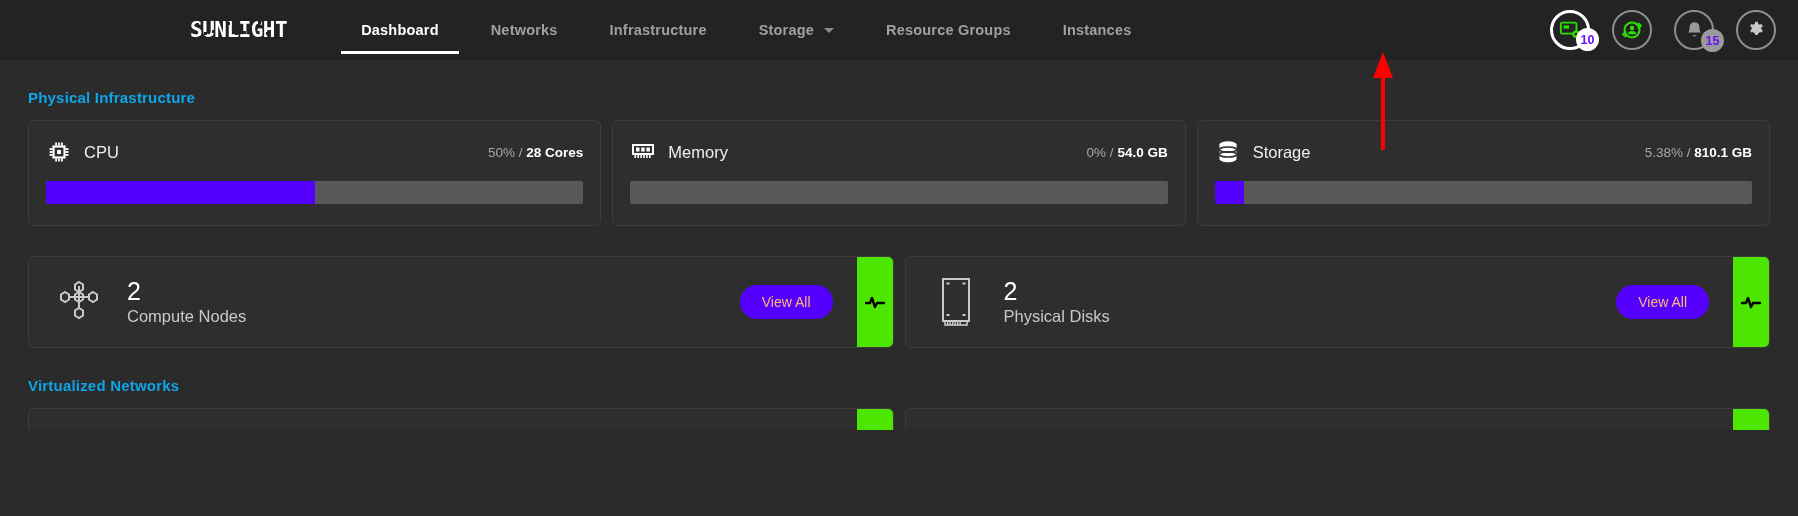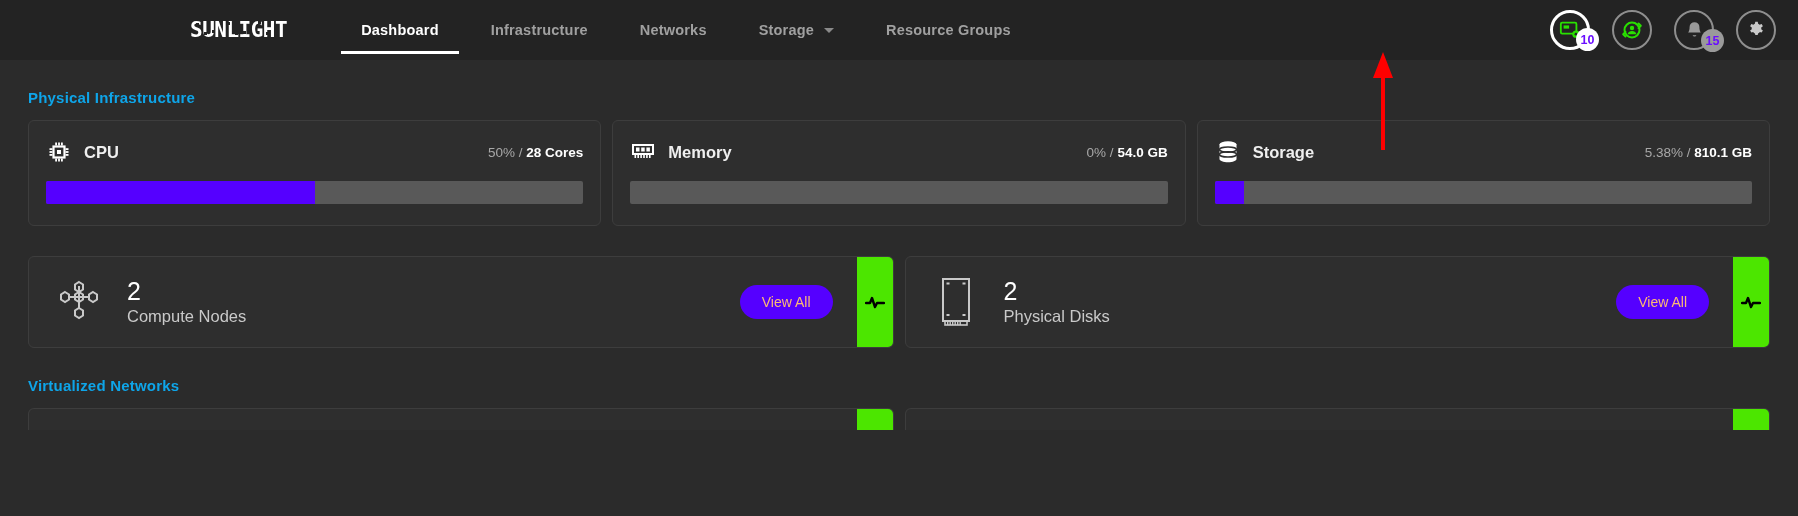--- a/index.html
+++ b/index.html
@@ -145,21 +145,20 @@
     width: 26px; height: 26px;
     display: flex;
     align-items: center;
     justify-content: center;
     margin-right: 12px;
     flex: none;
   }
   .res-name {
     color: #efefef;
     font-size: 16.5px;
-    font-weight: bold;
   }
   .res-stat {
     margin-left: auto;
     font-size: 13.5px;
     color: #a8a8a8;
     white-space: nowrap;
   }
   .res-stat b { color: #ffffff; font-weight: bold; }
   .bar {
     height: 23px;
@@ -280,31 +279,34 @@
       <i style="left:76px;top:14px"></i>
         <i style="left:106px;top:3px"></i>
     </span>
   </div>
 
   <nav class="navlist">
     <div class="navitem active">
       <span>Dashboard</span>
     </div>
     <div class="navitem">
+      <span>Networks</span>
+    </div>
+    <div class="navitem">
       <span>Infrastructure</span>
-    </div>
-    <div class="navitem">
-      <span>Networks</span>
     </div>
     <div class="navitem">
       <span>Storage</span>
       <span class="caret"></span>
     </div>
     <div class="navitem">
       <span>Resource Groups</span>
+    </div>
+    <div class="navitem">
+      <span>Instances</span>
     </div>
   </nav>
 
   <div class="topicons">
 
     <div class="iconbtn hl">
       <svg width="22" height="22" viewBox="0 0 24 24">
         <rect x="2" y="4" width="17" height="12" rx="1.5" fill="none" stroke="#29e000" stroke-width="2"></rect>
         <rect x="5" y="7" width="6" height="3.5" fill="#29e000"></rect>
         <circle cx="18.5" cy="16.5" r="4" fill="#29e000"></circle>

